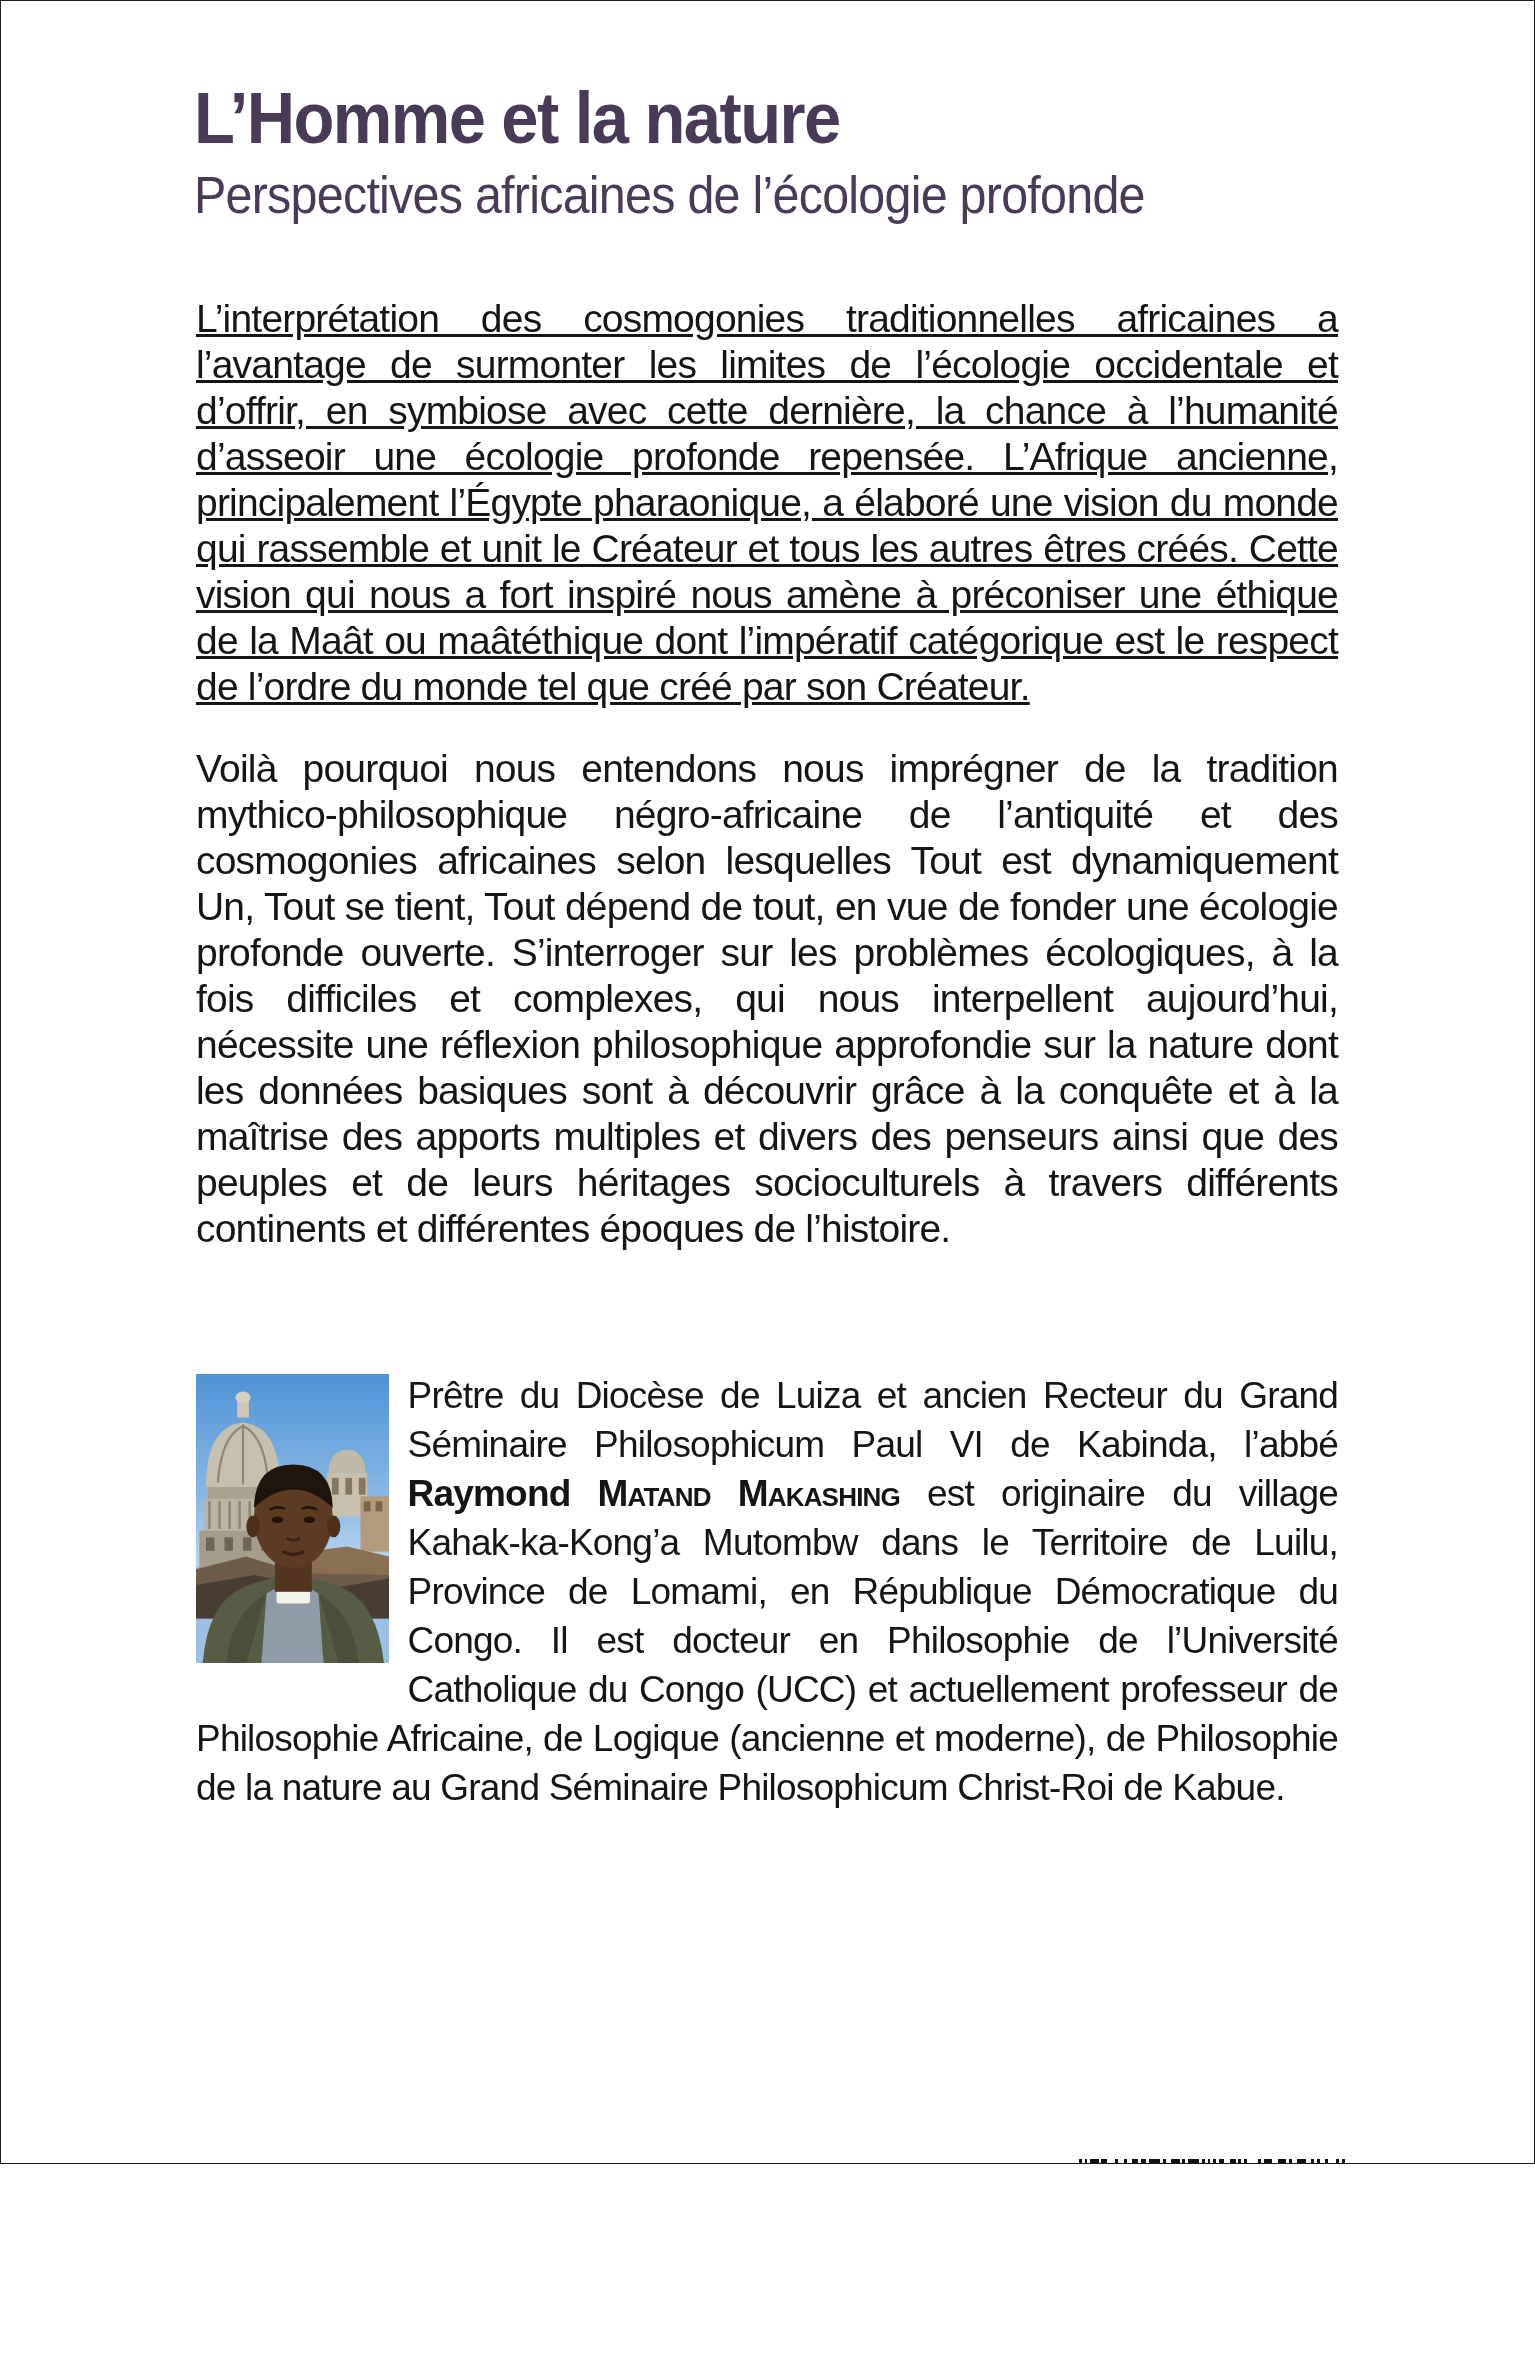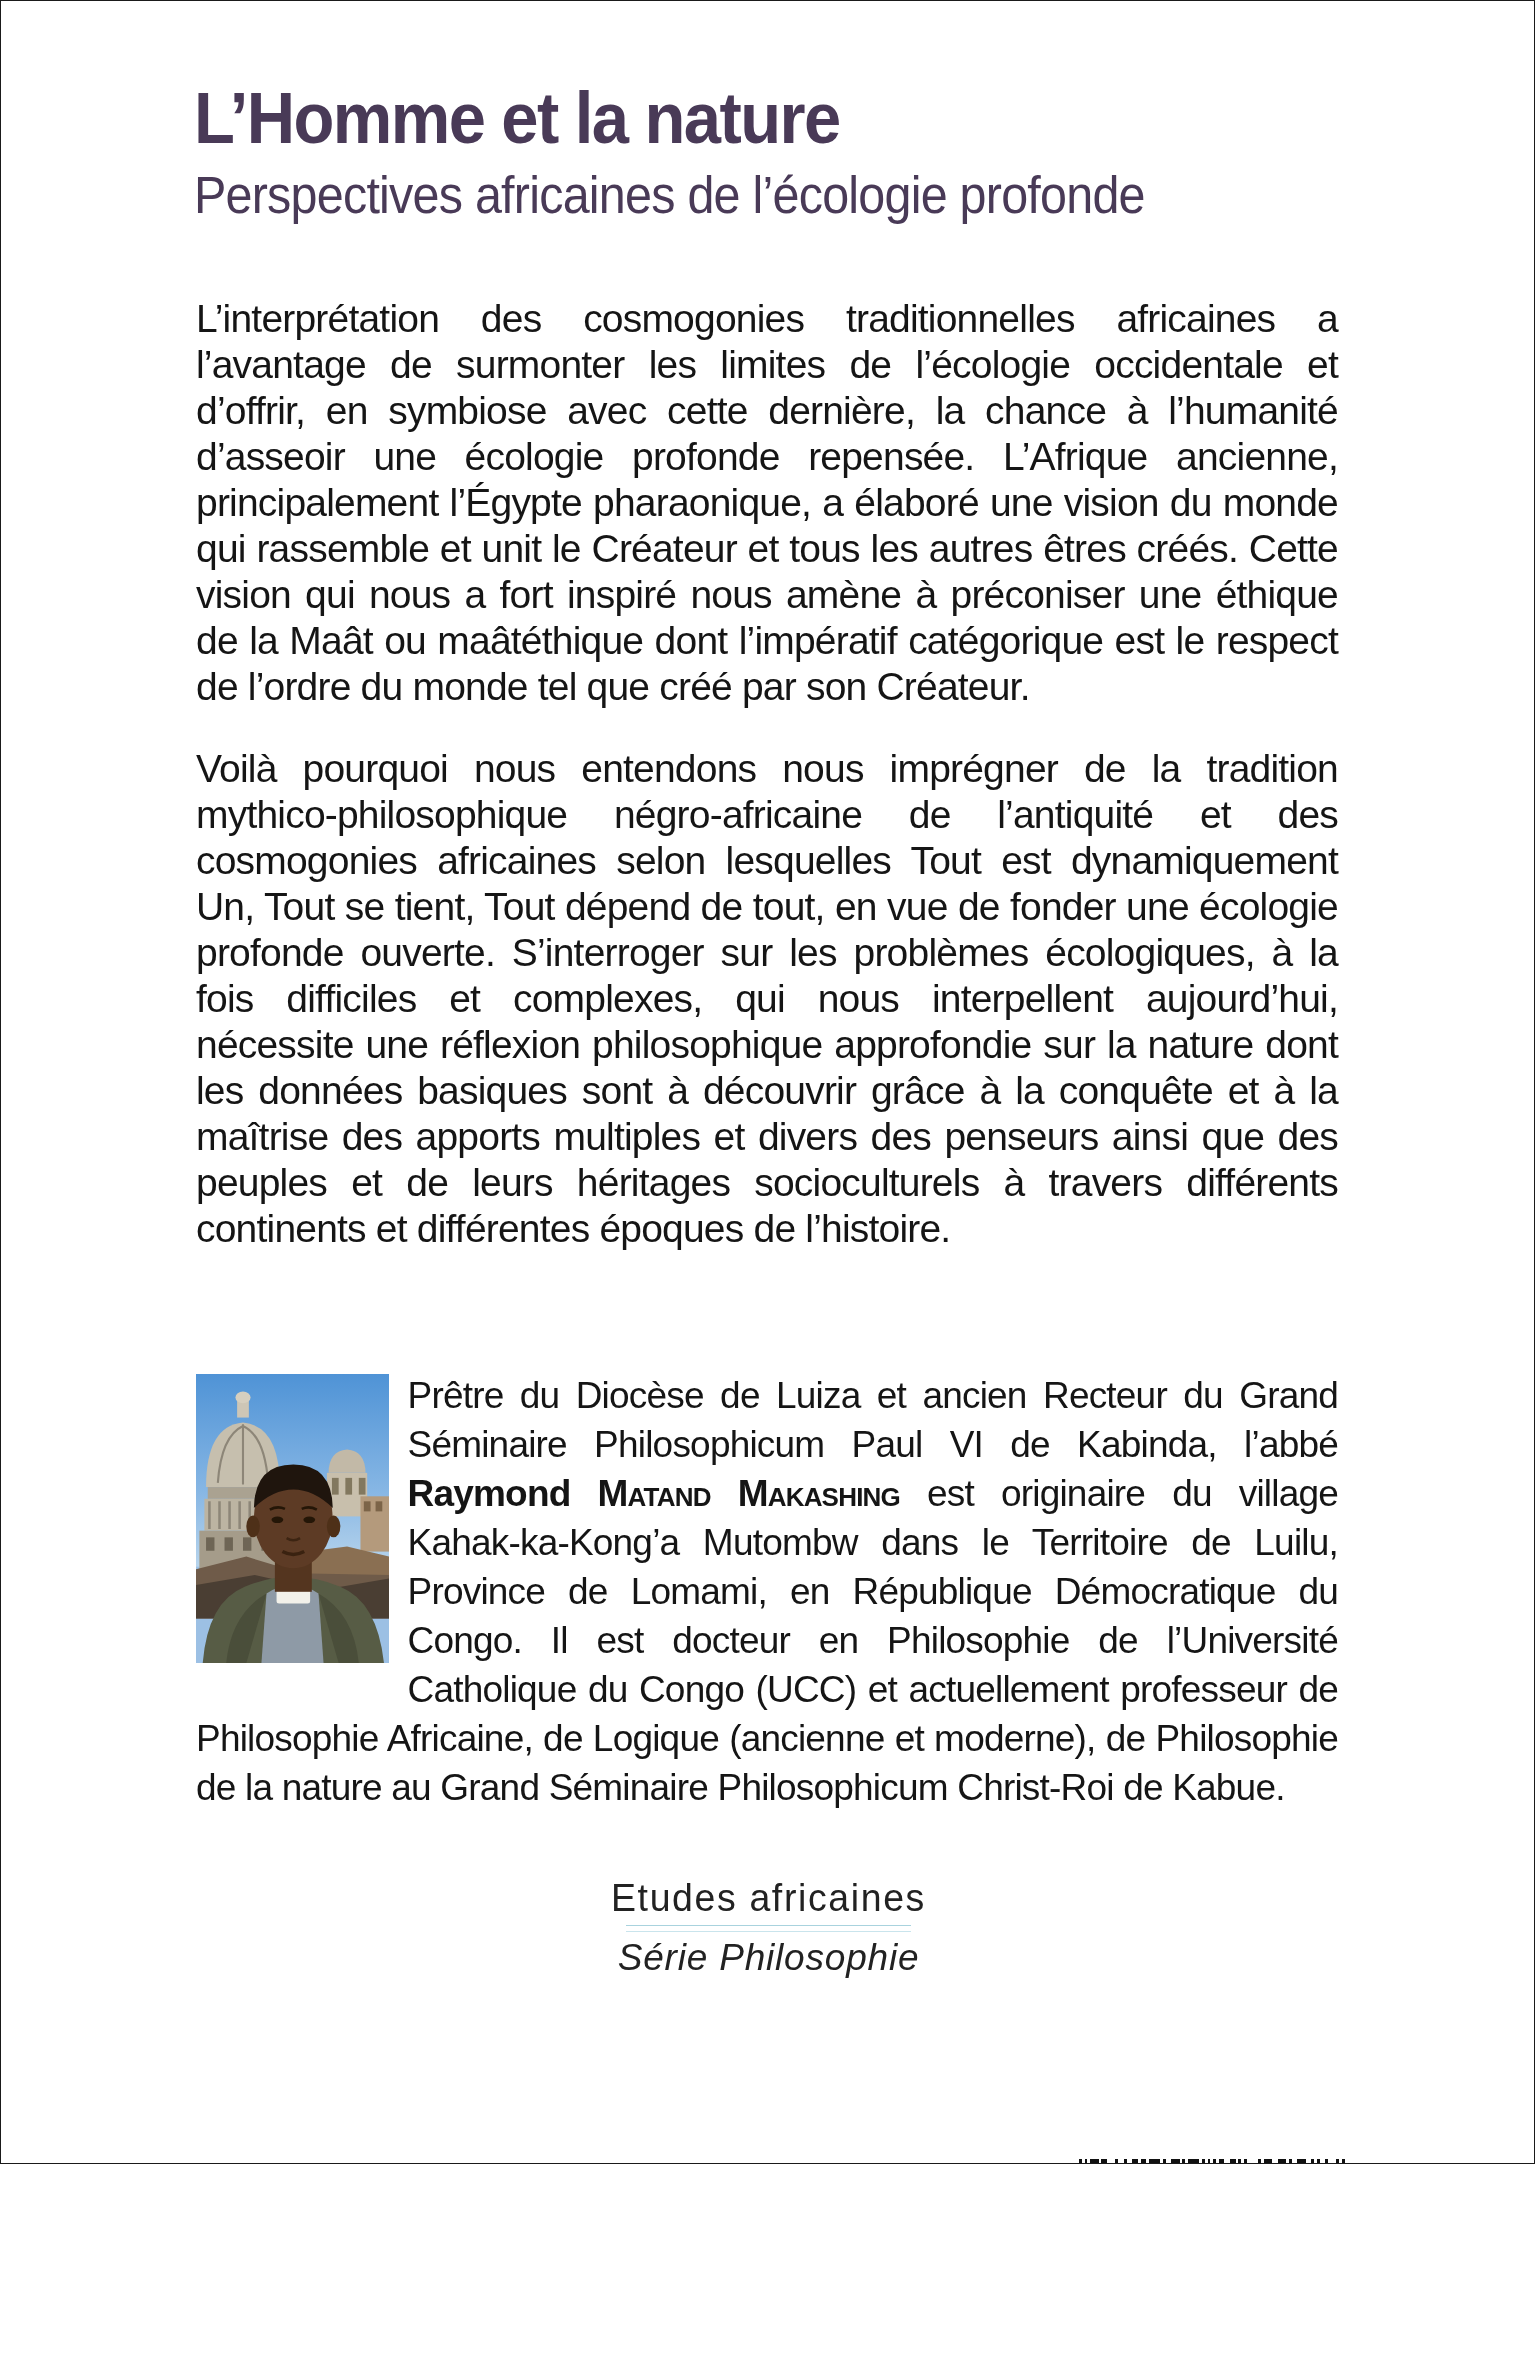--- a/index.html
+++ b/index.html
@@ -30,21 +30,21 @@
     transform:scaleX(.95);transform-origin:left top;
     white-space:nowrap;
   }
   .para{
     position:absolute;left:195px;width:1142px;
     font-size:39px;line-height:46px;
     letter-spacing:-0.8px;
     text-align:justify;
     color:#151515;
   }
-  .para-1{top:295px;}
+  .para-1{top:295px;text-decoration:underline;}
   .para-2{top:745px;}
   .bio{
     position:absolute;left:195px;top:1370px;width:1142px;
     font-size:37px;line-height:49px;
     letter-spacing:-0.8px;
     text-align:justify;
     color:#151515;
   }
   .bio .sc{font-variant:small-caps;}
   .bio b{font-weight:bold;}
@@ -173,25 +173,20 @@
         <ellipse cx="135" cy="174" rx="7" ry="4" fill="#241607"></ellipse>
         <path d="M88,162 Q97,157 106,161" stroke="#241607" stroke-width="3" fill="none"></path>
         <path d="M126,161 Q135,157 144,162" stroke="#241607" stroke-width="3" fill="none"></path>
         <path d="M108,196 Q116,201 124,196" stroke="#3c2412" stroke-width="3" fill="none"></path>
         <path d="M103,212 Q116,219 129,212" stroke="#3a2210" stroke-width="4" fill="none"></path>
       </g>
     </svg>
     <span>Prêtre du Diocèse de Luiza et ancien Recteur du Grand Séminaire Philosophicum Paul VI de Kabinda, l’abbé </span><b>Raymond </b><b class="sc">Matand Makashing</b><span> est originaire du village Kahak-ka-Kong’a Mutombw dans le Territoire de Luilu, Province de Lomami, en République Démocratique du Congo. Il est docteur en Philosophie de l’Université Catholique du Congo (UCC) et actuellement professeur de Philosophie Africaine, de Logique (ancienne et moderne), de Philosophie de la nature au Grand Séminaire Philosophicum Christ-Roi de Kabue.</span>
   </div>
 
-  <div class="series-block">
-    <div class="series-collection">Etudes africaines</div>
-    <div class="series-rule"></div>
-    <div class="series-name">Série Philosophie</div>
-  </div>
 
   <div class="isbn">ISBN : 978-2-343-16490-8</div>
   <div class="price">35 €</div>
 
   <div class="barcode">
     <div class="bars" id="bc-bars">
         <div class="m b g"></div>
         <div class="m g"></div>
         <div class="m b g"></div>
         <div class="m"></div>

